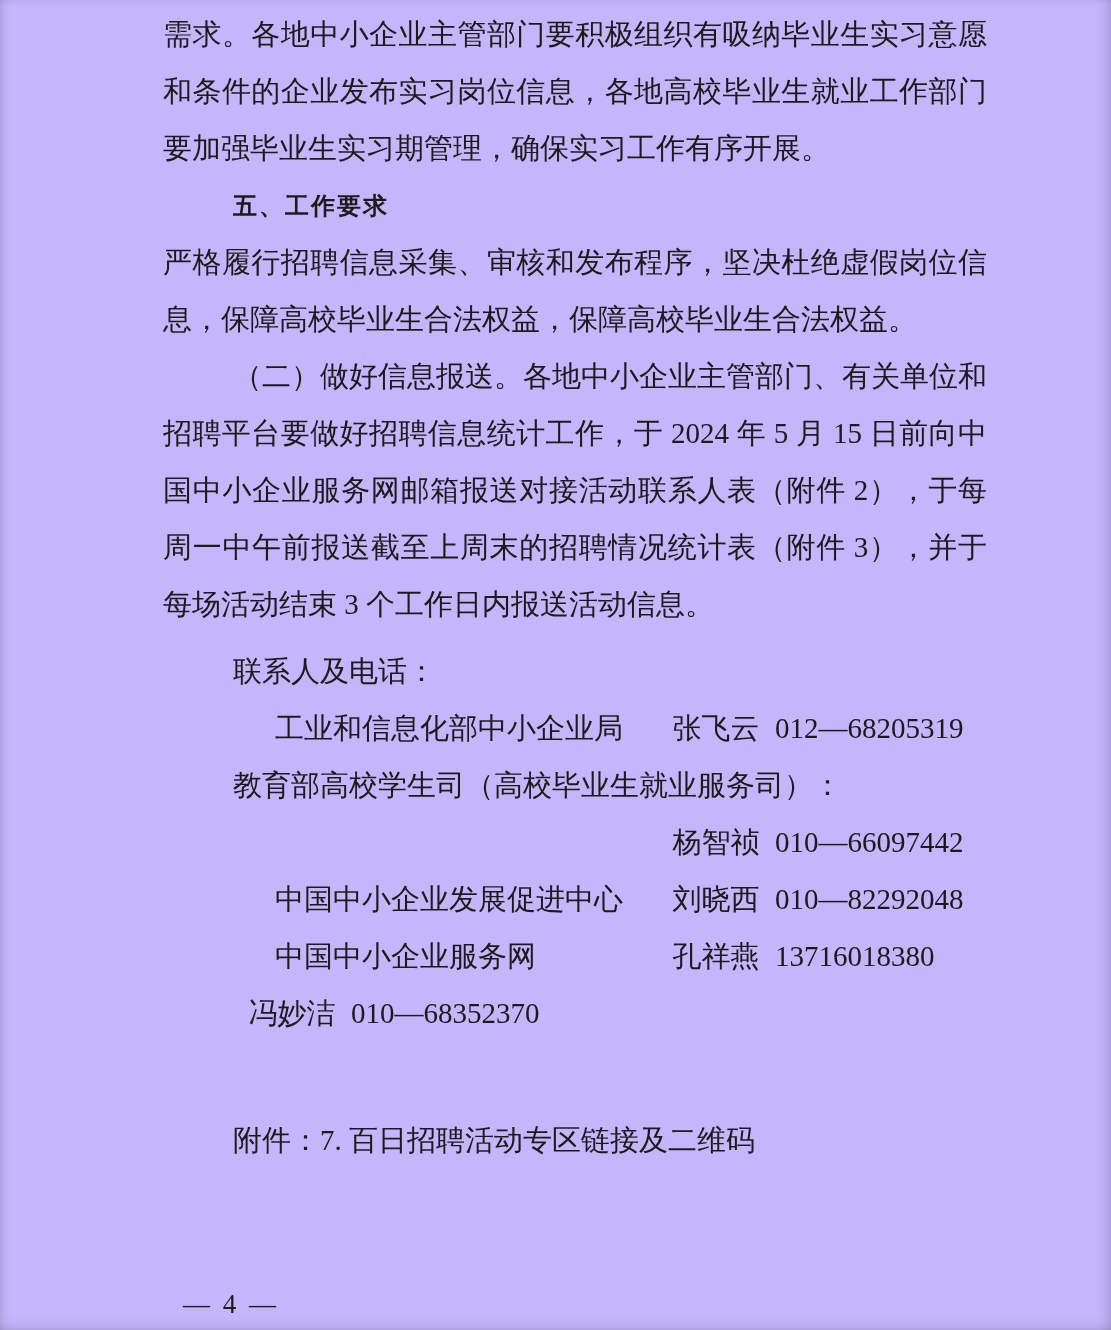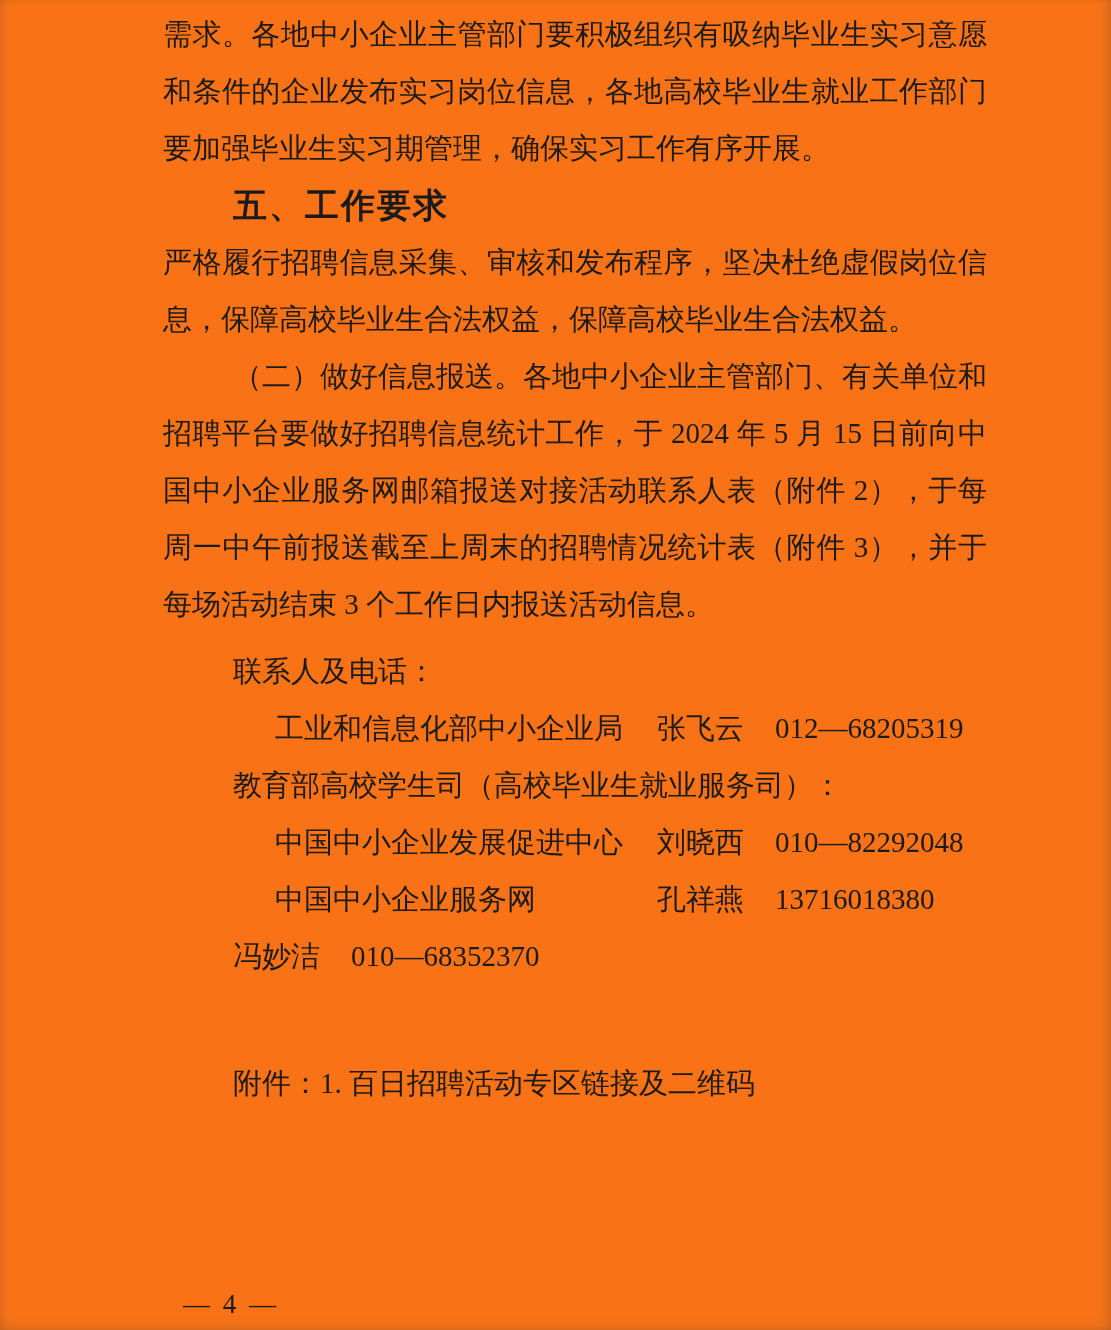--- a/index.html
+++ b/index.html
@@ -4,21 +4,21 @@
 <style>
   html, body {
     margin: 0;
     padding: 0;
     background: #e9e9e7;
   }
   #paper {
     position: relative;
     width: 1111px;
     height: 1330px;
-    background: #f97316;
+    background: #c4b5fd;
     overflow: hidden;
     color: #1b1b1b;
     font-family: "Liberation Serif", "DejaVu Serif", serif;
   }
   
   #paper-edges {
     position: absolute;
     inset: 0;
     pointer-events: none;
     box-shadow:
@@ -41,27 +41,27 @@
   }
   .justify {
     text-align: justify;
     text-align-last: justify;
     text-justify: inter-character;
   }
   .indent { padding-left: 70px; }
   .gap10  { margin-top: 10px; }
   .heading {
     font-weight: 700;
-    font-size: 34px;
+    font-size: 24px;
     letter-spacing: 2px;
     font-family: "Liberation Sans", "DejaVu Sans", sans-serif;
   }
   .contact { display: flex; }
   .contact .org    { width: 382px; margin-left: 42px; }
-  .contact .person { width: 118px; }
+  .contact .person { width: 118px; text-align: center; }
   .contact .phone  { flex: 1; }
   .spacer { width: 100%; }
   #page-number {
     position: absolute;
     left: 183px;
     top: 1284px;
     font-size: 27px;
     letter-spacing: 3px;
     height: 40px;
     line-height: 40px;
@@ -84,31 +84,36 @@
       <div class="line justify">周一中午前报送截至上周末的招聘情况统计表（附件 3），并于</div>
       <div class="line">每场活动结束 3 个工作日内报送活动信息。</div>
       <div class="line indent gap10">联系人及电话：</div>
       <div class="line contact indent">
         <span class="org">工业和信息化部中小企业局</span>
         <span class="person">张飞云</span>
         <span class="phone">012—68205319</span>
       </div>
       <div class="line indent">教育部高校学生司（高校毕业生就业服务司）：</div>
       <div class="line contact indent">
+        <span class="org"></span>
+        <span class="person">杨智祯</span>
+        <span class="phone">010—66097442</span>
+      </div>
+      <div class="line contact indent">
         <span class="org">中国中小企业发展促进中心</span>
         <span class="person">刘晓西</span>
         <span class="phone">010—82292048</span>
       </div>
       <div class="line contact indent">
         <span class="org">中国中小企业服务网</span>
         <span class="person">孔祥燕</span>
         <span class="phone">13716018380</span>
       </div>
       <div class="line contact indent">
         <span class="person">冯妙洁</span>
         <span class="phone">010—68352370</span>
       </div>
       <div class="spacer" style="height: 70px;"></div>
-      <div class="line indent">附件：1. 百日招聘活动专区链接及二维码</div>
+      <div class="line indent">附件：7. 百日招聘活动专区链接及二维码</div>
     </div>
   <div id="page-number">— 4 —</div>
   <div id="paper-edges"></div>
 </div>
 
 </body></html>

